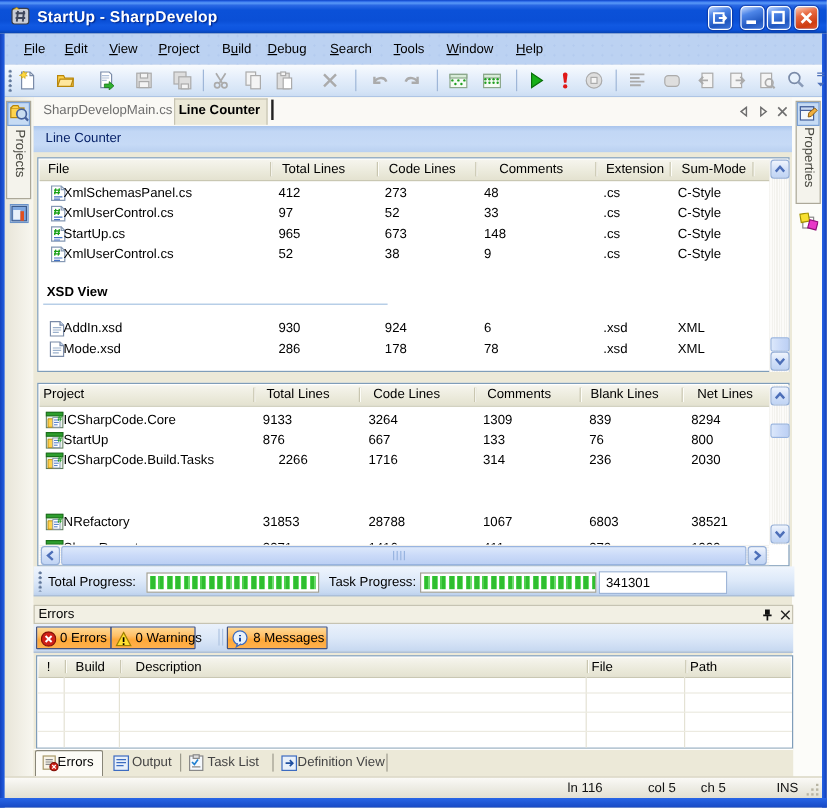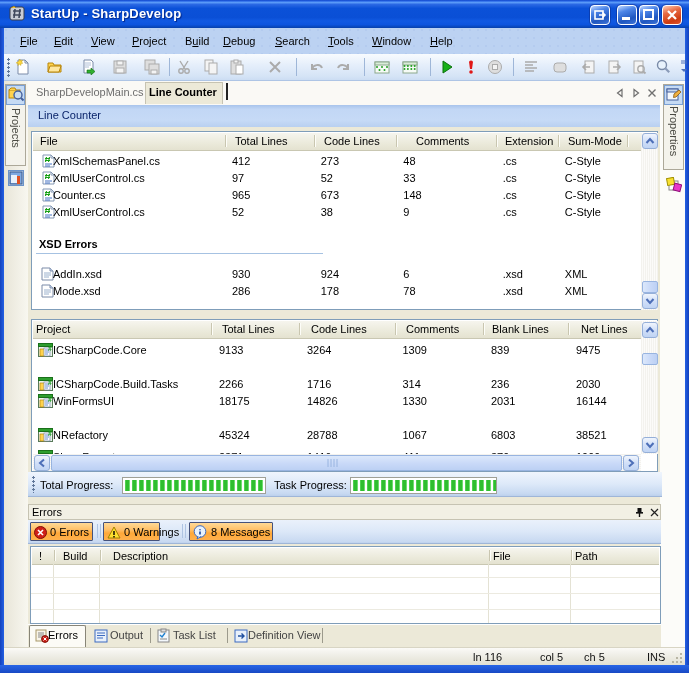--- a/index.html
+++ b/index.html
@@ -331,21 +331,21 @@
       <span style="left:531.8px">C-Style</span>
     </div>
     <div class="row" style="top:55px;width:608px">
       <svg class="icon" style="left:9px;top:1px" width="13" height="14" viewBox="0 0 13 14">
         <path d="M1 1h8l3 3v9H1z" fill="#fff" stroke="#8498B4"></path>
         <path d="M9 1v3h3" fill="none" stroke="#8498B4"></path>
         <path d="M3 4.5h5M3 6.5h5" stroke="#18A018" stroke-width="1.1"></path>
         <path d="M4.5 3l-1 5M7.5 3l-1 5" stroke="#18A018" stroke-width="1.1"></path>
         <path d="M3 10h7M3 12h5" stroke="#4472C4" stroke-width="1"></path>
       </svg>
-      <span style="left:20px">Counter.cs</span>
+      <span style="left:20px">StartUp.cs</span>
       <span style="left:199px">965</span>
       <span style="left:287.7px">673</span>
       <span style="left:370.3px">148</span>
       <span style="left:469.8px">.cs</span>
       <span style="left:531.8px">C-Style</span>
     </div>
     <div class="row" style="top:72px;width:608px">
       <svg class="icon" style="left:9px;top:1px" width="13" height="14" viewBox="0 0 13 14">
         <path d="M1 1h8l3 3v9H1z" fill="#fff" stroke="#8498B4"></path>
         <path d="M9 1v3h3" fill="none" stroke="#8498B4"></path>
@@ -354,21 +354,21 @@
         <path d="M3 10h7M3 12h5" stroke="#4472C4" stroke-width="1"></path>
       </svg>
       <span style="left:20px">XmlUserControl.cs</span>
       <span style="left:199px">52</span>
       <span style="left:287.7px">38</span>
       <span style="left:370.3px">9</span>
       <span style="left:469.8px">.cs</span>
       <span style="left:531.8px">C-Style</span>
     </div>
     <div class="row" style="top:104px;width:608px">
-      <span style="left:6px;font-weight:bold">XSD Errors</span>
+      <span style="left:6px;font-weight:bold">XSD View</span>
     </div>
     <div class="abs" style="left:4px;top:121px;width:287px;height:1px;background:#A6C2E2"></div>
     <div class="row" style="top:134px;width:608px">
       <svg class="icon" style="left:8px;top:1px" width="13" height="14" viewBox="0 0 13 14">
         <path d="M1 1h8l3 3v9H1z" fill="#fff" stroke="#7A8BA8"></path>
         <path d="M9 1v3h3" fill="#C8D8F0" stroke="#7A8BA8"></path>
         <path d="M3 6h7M3 8h7M3 10h5" stroke="#9AB0CC" stroke-width="1"></path>
       </svg>
       <span style="left:20px">AddIn.xsd</span>
       <span style="left:199px">930</span>
@@ -422,65 +422,65 @@
           <path d="M2 6h5l1 1v6H2z" fill="#FFD34E" stroke="#B8860B" stroke-width=".7"></path>
           <rect x="6" y="5" width="6" height="8" fill="#fff" stroke="#7A8BA8" stroke-width=".7"></rect>
           <path d="M7 7h4M7 9h4M7 11h3" stroke="#4472C4" stroke-width=".8"></path>
           <text x="10" y="8" font-size="7" font-weight="bold" fill="#18A018" font-family="Liberation Sans">#</text>
         </svg>
         <span style="left:19px">ICSharpCode.Core</span>
         <span style="left:185px">9133</span>
         <span style="left:273px">3264</span>
         <span style="left:368.5px">1309</span>
         <span style="left:457px">839</span>
-        <span style="left:542px">9475</span>
+        <span style="left:542px">8294</span>
+      </div>
+      <div class="row" style="top:20px;width:608px;">
+        <svg class="icon" style="left:4px;top:1px" width="15" height="14" viewBox="0 0 15 14">
+          <rect x="0.5" y="0.5" width="14" height="13" fill="#ECF4EC" stroke="#5A7A5A"></rect>
+          <rect x="0.5" y="0.5" width="14" height="3" fill="#2E9E2E" stroke="#1A701A"></rect>
+          <path d="M2 6h5l1 1v6H2z" fill="#FFD34E" stroke="#B8860B" stroke-width=".7"></path>
+          <rect x="6" y="5" width="6" height="8" fill="#fff" stroke="#7A8BA8" stroke-width=".7"></rect>
+          <path d="M7 7h4M7 9h4M7 11h3" stroke="#4472C4" stroke-width=".8"></path>
+          <text x="10" y="8" font-size="7" font-weight="bold" fill="#18A018" font-family="Liberation Sans">#</text>
+        </svg>
+        <span style="left:19px">StartUp</span>
+        <span style="left:185px">876</span>
+        <span style="left:273px">667</span>
+        <span style="left:368.5px">133</span>
+        <span style="left:457px">76</span>
+        <span style="left:542px">800</span>
       </div>
       <div class="row" style="top:37px;width:608px;">
         <svg class="icon" style="left:4px;top:1px" width="15" height="14" viewBox="0 0 15 14">
           <rect x="0.5" y="0.5" width="14" height="13" fill="#ECF4EC" stroke="#5A7A5A"></rect>
           <rect x="0.5" y="0.5" width="14" height="3" fill="#2E9E2E" stroke="#1A701A"></rect>
           <path d="M2 6h5l1 1v6H2z" fill="#FFD34E" stroke="#B8860B" stroke-width=".7"></path>
           <rect x="6" y="5" width="6" height="8" fill="#fff" stroke="#7A8BA8" stroke-width=".7"></rect>
           <path d="M7 7h4M7 9h4M7 11h3" stroke="#4472C4" stroke-width=".8"></path>
           <text x="10" y="8" font-size="7" font-weight="bold" fill="#18A018" font-family="Liberation Sans">#</text>
         </svg>
         <span style="left:19px">ICSharpCode.Build.Tasks</span>
-        <span style="left:185px">2266</span>
+        <span style="left:198px">2266</span>
         <span style="left:273px">1716</span>
         <span style="left:368.5px">314</span>
         <span style="left:457px">236</span>
         <span style="left:542px">2030</span>
-      </div>
-      <div class="row" style="top:54px;width:608px;">
-        <svg class="icon" style="left:4px;top:1px" width="15" height="14" viewBox="0 0 15 14">
-          <rect x="0.5" y="0.5" width="14" height="13" fill="#ECF4EC" stroke="#5A7A5A"></rect>
-          <rect x="0.5" y="0.5" width="14" height="3" fill="#2E9E2E" stroke="#1A701A"></rect>
-          <path d="M2 6h5l1 1v6H2z" fill="#FFD34E" stroke="#B8860B" stroke-width=".7"></path>
-          <rect x="6" y="5" width="6" height="8" fill="#fff" stroke="#7A8BA8" stroke-width=".7"></rect>
-          <path d="M7 7h4M7 9h4M7 11h3" stroke="#4472C4" stroke-width=".8"></path>
-          <text x="10" y="8" font-size="7" font-weight="bold" fill="#18A018" font-family="Liberation Sans">#</text>
-        </svg>
-        <span style="left:19px">WinFormsUI</span>
-        <span style="left:185px">18175</span>
-        <span style="left:273px">14826</span>
-        <span style="left:368.5px">1330</span>
-        <span style="left:457px">2031</span>
-        <span style="left:542px">16144</span>
       </div>
       <div class="row" style="top:88px;width:608px;">
         <svg class="icon" style="left:4px;top:1px" width="15" height="14" viewBox="0 0 15 14">
           <rect x="0.5" y="0.5" width="14" height="13" fill="#ECF4EC" stroke="#5A7A5A"></rect>
           <rect x="0.5" y="0.5" width="14" height="3" fill="#2E9E2E" stroke="#1A701A"></rect>
           <path d="M2 6h5l1 1v6H2z" fill="#FFD34E" stroke="#B8860B" stroke-width=".7"></path>
           <rect x="6" y="5" width="6" height="8" fill="#fff" stroke="#7A8BA8" stroke-width=".7"></rect>
           <path d="M7 7h4M7 9h4M7 11h3" stroke="#4472C4" stroke-width=".8"></path>
           <text x="10" y="8" font-size="7" font-weight="bold" fill="#18A018" font-family="Liberation Sans">#</text>
         </svg>
         <span style="left:19px">NRefactory</span>
-        <span style="left:185px">45324</span>
+        <span style="left:185px">31853</span>
         <span style="left:273px">28788</span>
         <span style="left:368.5px">1067</span>
         <span style="left:457px">6803</span>
         <span style="left:542px">38521</span>
       </div>
       <div class="row" style="top:110px;width:608px;">
         <svg class="icon" style="left:4px;top:1px" width="15" height="14" viewBox="0 0 15 14">
           <rect x="0.5" y="0.5" width="14" height="13" fill="#ECF4EC" stroke="#5A7A5A"></rect>
           <rect x="0.5" y="0.5" width="14" height="3" fill="#2E9E2E" stroke="#1A701A"></rect>
           <path d="M2 6h5l1 1v6H2z" fill="#FFD34E" stroke="#B8860B" stroke-width=".7"></path>
@@ -520,20 +520,23 @@
 <div class="abs" id="pstrip">
   <div class="grip" style="left:4px;top:4px;height:17px"></div>
   <span class="abs" style="left:12px;top:7px">Total Progress:</span>
   <div class="pbar" style="left:94px;width:144px">
       <div class="pfill" style="width:140px"></div>
     </div>
   <span class="abs" style="left:246px;top:7px">Task Progress:</span>
   <div class="pbar" style="left:322px;width:147px">
       <div class="pfill" style="width:143px"></div>
     </div>
+  <div class="abs" style="left:471px;top:4px;width:107px;height:19px;background:#fff;border:1px solid #9FB6D8;box-sizing:border-box">
+      <span class="abs" style="left:5px;top:3px">341301</span>
+    </div>
 </div>
 
 <div class="abs" id="errtitle">
   <span class="abs" style="left:3px;top:1px">Errors</span>
   <svg class="abs" style="left:605px;top:2px" width="11" height="11" viewBox="0 0 11 11">
       <path d="M3.5 1h4v4.2h-4z" fill="#111"></path>
       <path d="M2 5.8h7" stroke="#111" stroke-width="1.6"></path>
       <path d="M5.5 6v4" stroke="#111" stroke-width="1.4"></path>
     </svg>
   <svg class="abs" style="left:620px;top:2px" width="11" height="11" viewBox="0 0 11 11">
@@ -542,21 +545,21 @@
 </div>
 <div class="abs" id="errtools">
   <div class="obtn" style="left:2px;width:63px">
     <svg class="abs" style="left:3px;top:3px" width="13" height="13" viewBox="0 0 13 13">
         <circle cx="6.5" cy="6.5" r="6" fill="#D02018" stroke="#801008"></circle>
         <path d="M4 4l5 5M9 4l-5 5" stroke="#fff" stroke-width="1.6"></path>
       </svg>
     <span style="left:19px">0 Errors</span>
   </div>
   <div class="abs" style="left:69px;top:4px;width:1px;height:14px;background:#AFC4E2;box-shadow:3px 0 0 #AFC4E2"></div>
-  <div class="obtn" style="left:75px;width:57px">
+  <div class="obtn" style="left:64px;width:71px">
     <svg class="abs" style="left:3px;top:3px" width="14" height="13" viewBox="0 0 14 13">
         <path d="M7 1l6 11H1z" fill="#FFE030" stroke="#A08000"></path>
         <path d="M7 5v4M7 10v1.4" stroke="#000" stroke-width="1.4"></path>
       </svg>
     <span style="left:20px">0 Warnings</span>
   </div>
   <div class="abs" style="left:154px;top:4px;width:1px;height:14px;background:#AFC4E2;box-shadow:3px 0 0 #AFC4E2"></div>
   <div class="obtn" style="left:161px;width:84px">
     <svg class="abs" style="left:3px;top:2px" width="14" height="15" viewBox="0 0 14 15">
         <circle cx="7" cy="6.5" r="5.8" fill="#E8F2FC" stroke="#3C6BC0"></circle>

